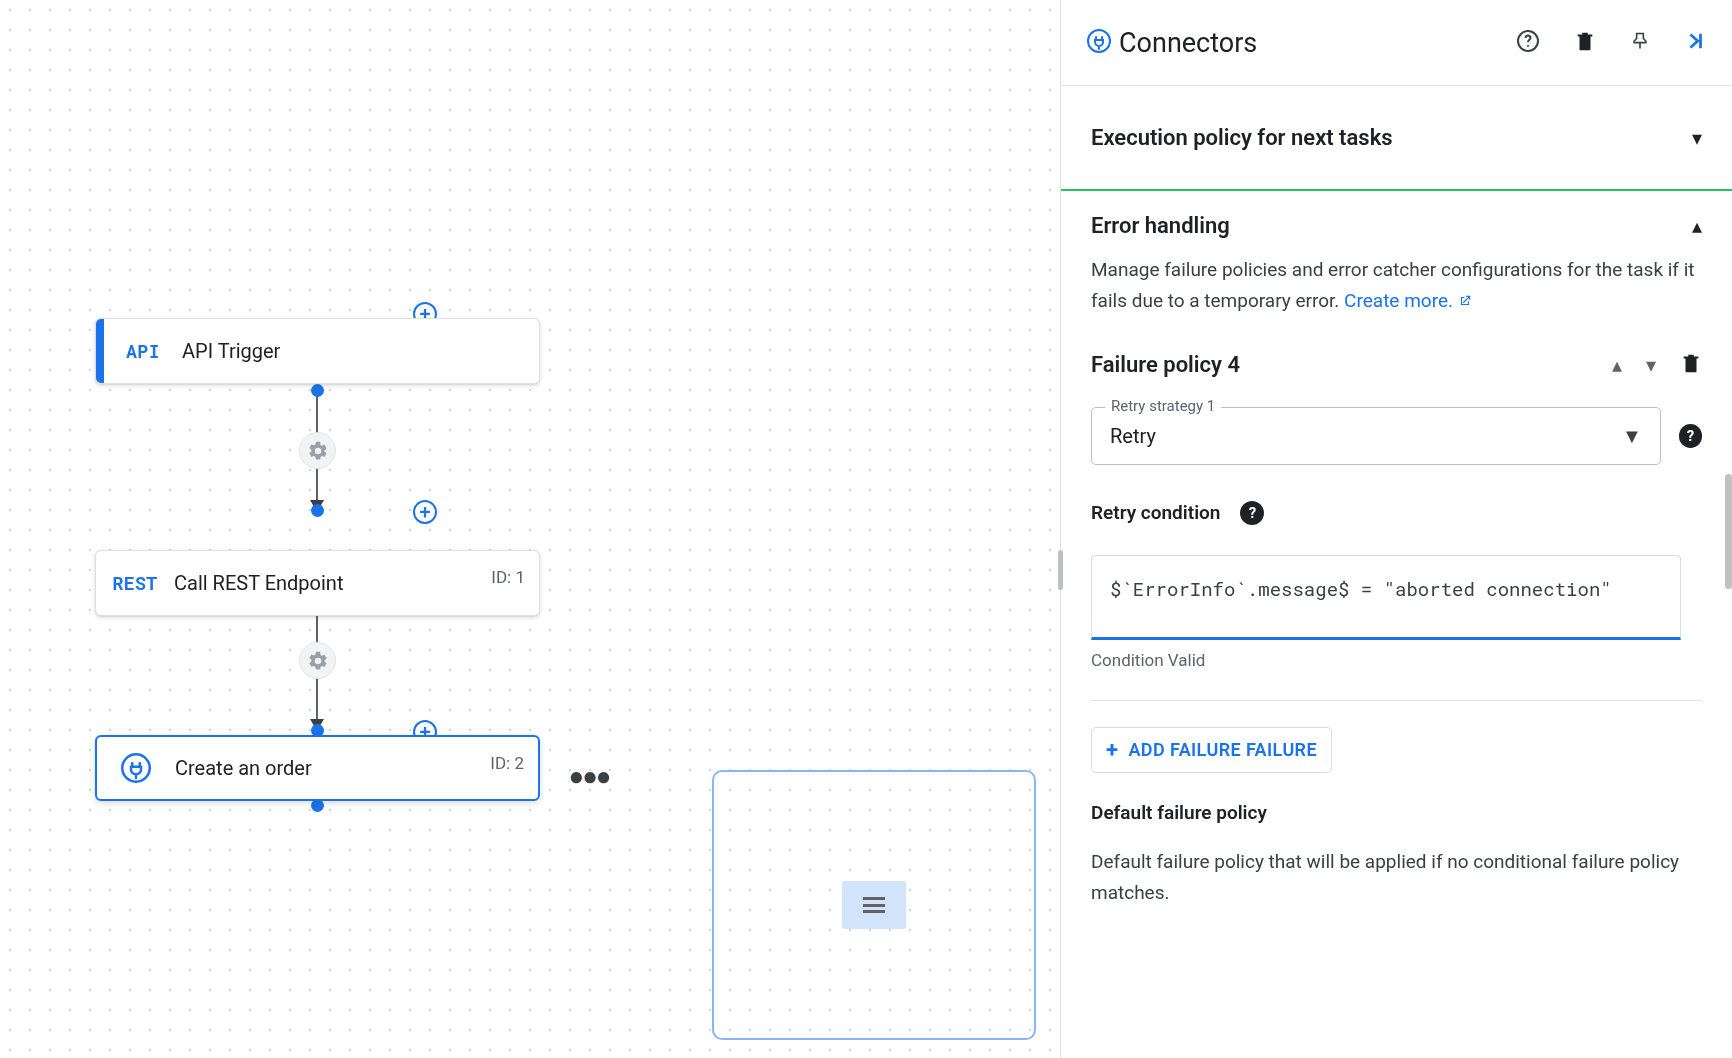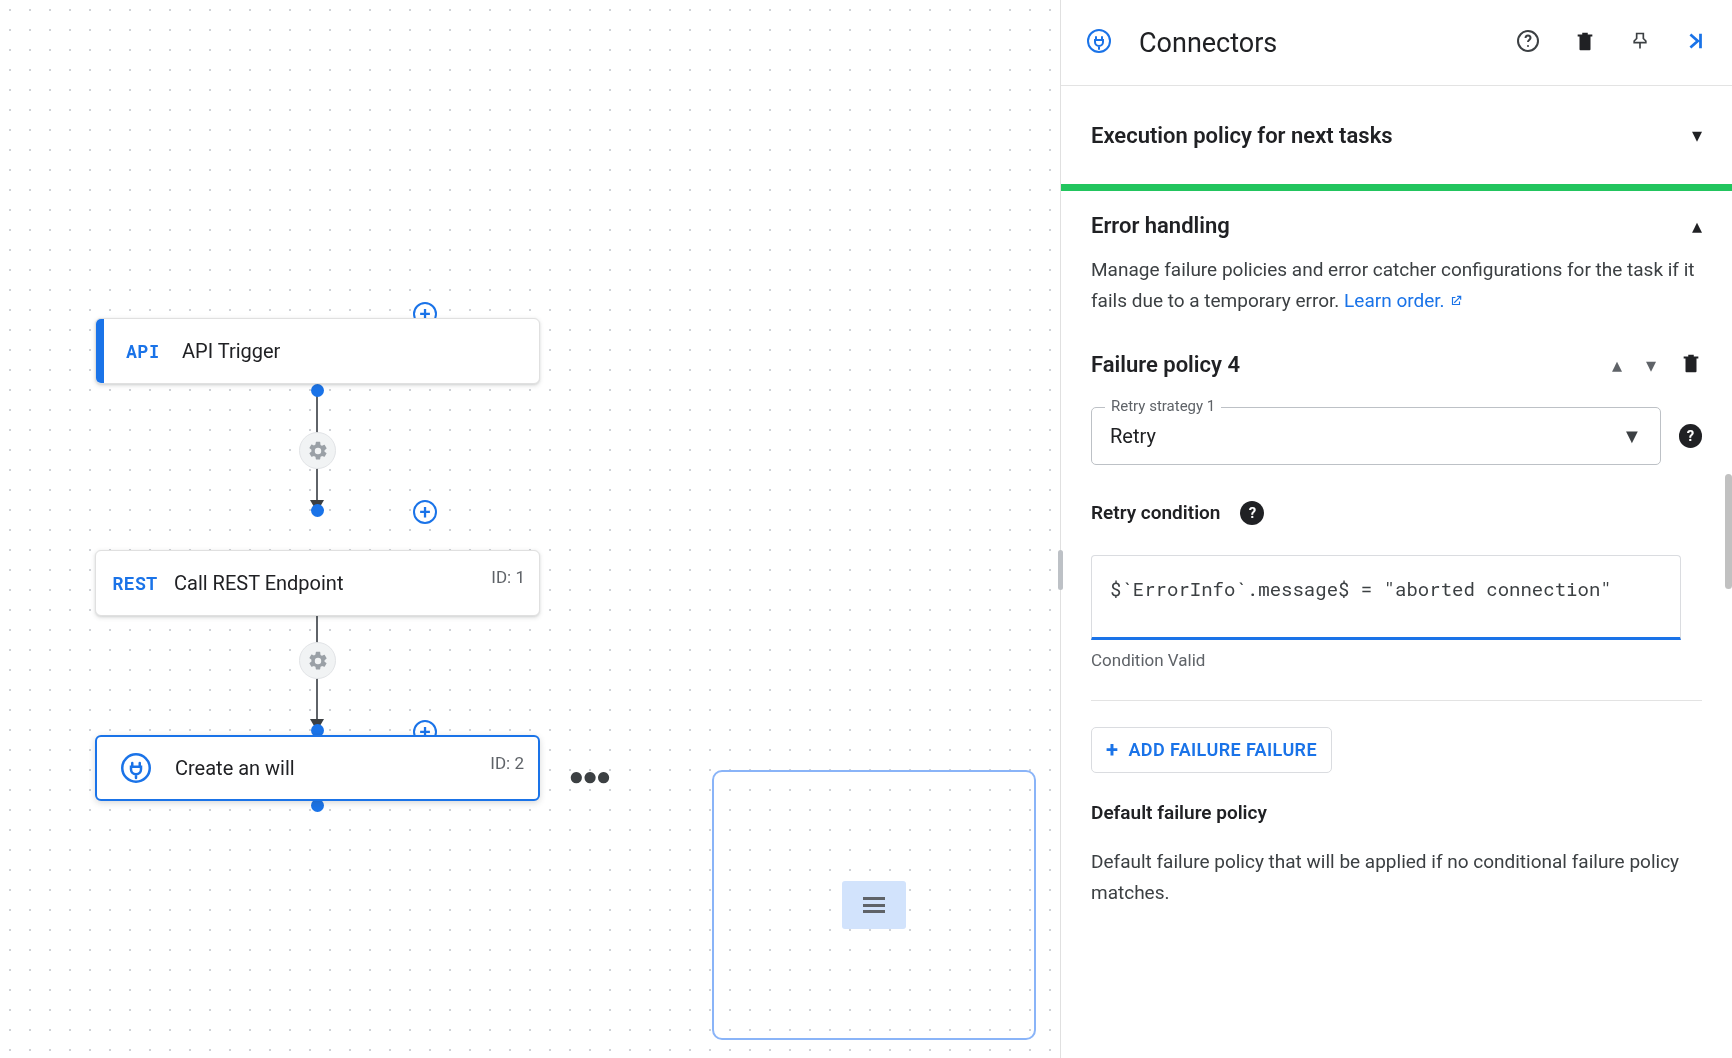--- a/index.html
+++ b/index.html
@@ -213,39 +213,38 @@
   height: 40px;
   background: #bdc1c6;
   border-radius: 3px;
 }
 .panel-header {
   height: 86px;
   border-bottom: 1px solid #e3e3e3;
   display: flex;
   align-items: center;
   padding: 0 26px;
-  gap: 20px;
 }
 .panel-header .title {
   font-size: 27px;
   color: #202124;
   flex: 1;
   margin-left: 8px;
 }
 .panel-header .icons {
   display: flex;
   gap: 34px;
   align-items: center;
   color: #3c4043;
 }
 .panel-header .icons span { cursor: pointer; }
 
 .section-collapsed {
   height: 105px;
-  border-bottom: 7px solid #22c55e;
+  border-bottom: 2px solid #22c55e;
   display: flex;
   align-items: center;
   padding: 0 30px;
   justify-content: space-between;
 }
 .section-collapsed .name { font-size: 22px; font-weight: 600; }
 
 .section-open {
   padding: 22px 30px 0;
 }
@@ -428,21 +427,21 @@
     <div class="id">ID: 1</div>
   </div>
 
   <div class="node order">
     <div class="connector-icon">
       <svg class="plug-svg" viewBox="0 0 24 24">
           <circle cx="12" cy="12" r="11" fill="none" stroke="#1a73e8" stroke-width="2"></circle>
           <path d="M9 8v3 M15 8v3 M8 11h8v2a4 4 0 0 1-8 0v-2z M12 17v3" fill="none" stroke="#1a73e8" stroke-width="2" stroke-linecap="round"></path>
         </svg>
     </div>
-    <div class="label">Create an will</div>
+    <div class="label">Create an order</div>
     <div class="id">ID: 2</div>
   </div>
 
   <div class="more-btn">
       <span>●●●</span>
     </div>
 
   <div class="canvas-rect">
     <div class="rect-btn">
       <div class="bars">
@@ -497,21 +496,21 @@
     <span class="chevron chev-down"></span>
   </div>
 
   <div class="section-open">
     <div class="head">
       <div class="name">Error handling</div>
       <span class="chevron chev-up"></span>
     </div>
     <div class="desc">
       <span>Manage failure policies and error catcher configurations for the task if it fails due to a temporary error. </span>
-      <a href="#"><span>Learn order.</span>
+      <a href="#"><span>Create more.</span>
         <svg class="ext-svg" viewBox="0 0 24 24">
             <path d="M14 3h7v7h-2V6.4l-9.3 9.3-1.4-1.4L17.6 5H14V3zM5 5h6v2H7v10h10v-4h2v6H5V5z"></path>
           </svg>
       </a>
     </div>
 
     <div class="failure-block">
       <div class="failure-head">
         <div class="fname">Failure policy 4</div>
         <div class="controls">

